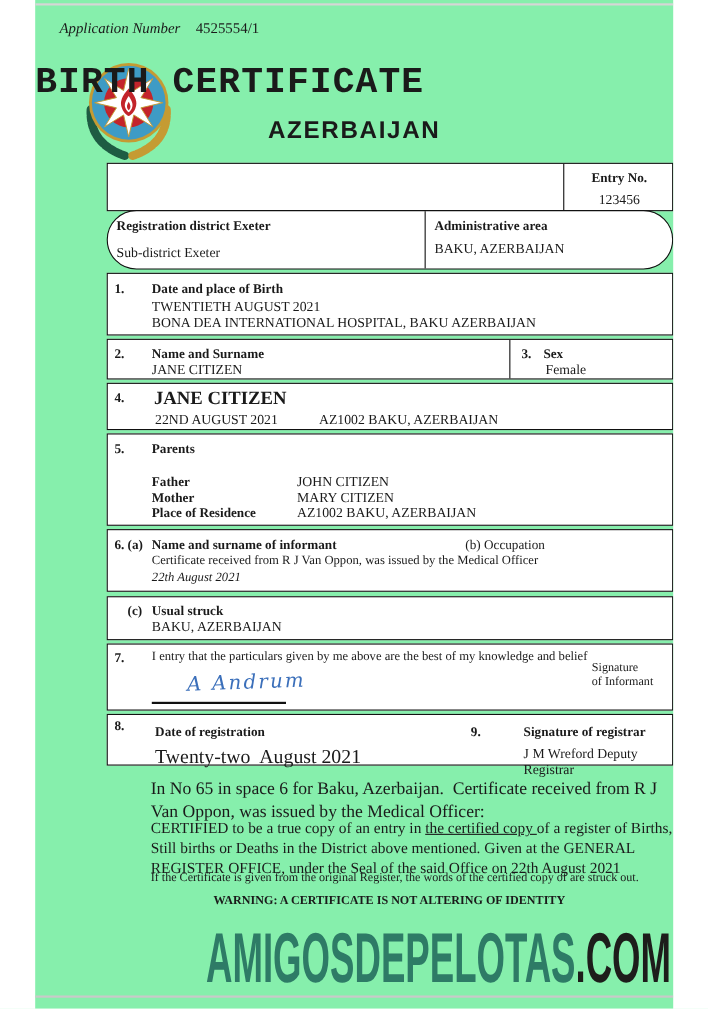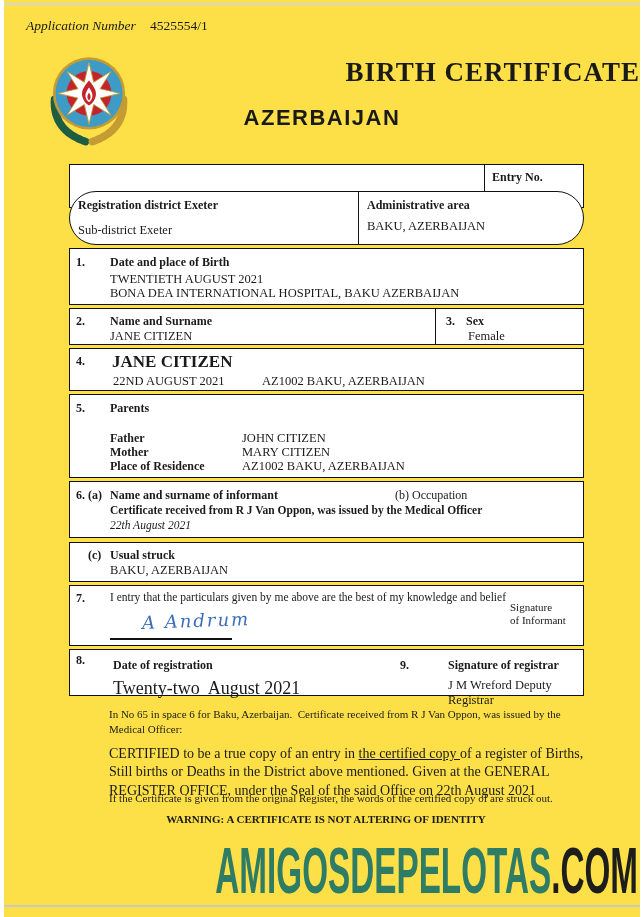--- a/index.html
+++ b/index.html
@@ -1,46 +1,46 @@
 <!DOCTYPE html>
 <html><head>
 <meta charset="utf-8">
 <style>
   * { margin:0; padding:0; box-sizing:border-box; }
   html,body { background:#fff; }
   .page {
-    position:relative; width:636px; height:917px; margin:0 auto;
-    background:#fde047; overflow:hidden;
+    position:relative; width:580px; height:917px; margin:0 auto;
+    background:#86efac; overflow:hidden;
     font-family:"Liberation Serif", serif; color:#1a1a1a;
   }
   .edge-line { position:absolute; left:0; right:0; height:2px; background:#d6d6d6; }
   .top-edge { top:3px; }
   .bottom-edge { top:905px; background:#c9c9c9; }
 
   .app-number { position:absolute; left:22px; top:18px; font-size:13.5px; }
   .app-number .lbl { font-style:italic; }
   .app-number .val { margin-left:14px; }
 
   .emblem { position:absolute; left:42px; top:54px; width:86px; height:96px; }
 
-  .doc-title { position:absolute; left:0; right:0; top:57px; text-align:right;
-    font-size:27px; font-weight:bold; letter-spacing:1px; }
+  .doc-title { position:absolute; left:0; right:0; top:57px; text-align:left;
+    font-size:33px; font-weight:bold; letter-spacing:1px;font-family:Liberation Mono, monospace; }
   .doc-subtitle { position:absolute; left:0; right:0; top:105px; text-align:center;
     font-family:"Liberation Sans", sans-serif; font-size:22px; font-weight:bold; letter-spacing:1.5px; }
 
   .cert-table { position:absolute; left:65px; top:148px; width:515px; }
   .box { position:absolute; left:0; width:515px; border:1px solid #111; background:#fff; }
   .cell-r { position:absolute; top:0; bottom:0; border-left:1px solid #111; }
   .b  { font-weight:bold; }
   .fs12 { font-size:12px; }
   .num { position:absolute; font-weight:bold; font-size:12px; }
   .abs { position:absolute; }
   .pre { white-space:pre-wrap; }
 
-  .box-a { top:16px; height:44px; }
+  .box-a { top:0; height:44px;text-align:center; }
   .box-b { top:43px; height:54px;border-radius:27px; }
   .box-c { top:100px; height:57px; }
   .box-d { top:160px; height:37px; }
   .box-e { top:200px; height:43px; }
   .box-f { top:246px; height:84px; }
   .box-g { top:333px; height:57px; }
   .box-h { top:394px; height:40px; }
   .box-i { top:437px; height:61px; }
   .box-j { top:501px; height:47px; }
 
@@ -147,21 +147,21 @@
       <span class="abs b fs12" style="left:40px; top:50px;">Mother</span>
       <span class="abs" style="left:172px; top:50px; font-size:12.5px;">MARY CITIZEN</span>
       <span class="abs b fs12" style="left:40px; top:64px;">Place of Residence</span>
       <span class="abs" style="left:172px; top:64px; font-size:12.5px;">AZ1002 BAKU, AZERBAIJAN</span>
     </div>
 
     <div class="box box-g">
       <span class="num" style="left:6px; top:6px;">6. (a)</span>
       <span class="abs b fs12" style="left:40px; top:6px;">Name and surname of informant</span>
       <span class="abs fs12" style="left:325px; top:6px;">(b) Occupation</span>
-      <span class="abs" style="left:40px; top:22px; font-size:11.5px;font-weight:bold;">Certificate received from R J Van Oppon, was issued by the Medical Officer</span>
+      <span class="abs" style="left:40px; top:22px; font-size:11.5px;">Certificate received from R J Van Oppon, was issued by the Medical Officer</span>
       <span class="abs" style="left:40px; top:37px; font-size:11.5px;font-style:italic;">22th August 2021</span>
     </div>
 
     <div class="box box-h">
       <span class="num" style="left:18px; top:5px;">(c)</span>
       <span class="abs b fs12" style="left:40px; top:5px;">Usual struck</span>
       <span class="abs" style="left:40px; top:20px; font-size:12.5px;">BAKU, AZERBAIJAN</span>
     </div>
 
     <div class="box box-i">
@@ -176,21 +176,21 @@
     <div class="box box-j">
       <span class="num" style="left:6px; top:3px;">8.</span>
       <span class="abs b fs12" style="left:43px; top:8px;">Date of registration</span>
       <span class="abs pre" style="left:43px; top:28px; font-size:18px;">Twenty-two  August 2021</span>
       <span class="num" style="left:330px; top:8px;">9.</span>
       <span class="abs b fs12" style="left:378px; top:8px;">Signature of registrar</span>
       <span class="abs" style="left:378px; top:28px; font-size:12.5px;">J M Wreford Deputy Registrar</span>
     </div>
   </div>
 
-  <div class="para pre" style="left:105px; top:707px; width:475px; font-size:11px;">In No 65 in space 6 for Baku, Azerbaijan.  Certificate received from R J Van Oppon, was issued by the Medical Officer:</div>
+  <div class="para pre" style="left:105px; top:707px; width:475px; font-size:16px;">In No 65 in space 6 for Baku, Azerbaijan.  Certificate received from R J Van Oppon, was issued by the Medical Officer:</div>
 
   <div class="para" style="left:105px; top:745px; width:478px; font-size:14px;">
     <span>CERTIFIED to be a true copy of an entry in </span><span class="underl">the certified copy </span><span>of a register of Births, Still births or Deaths in the District above mentioned. Given at the GENERAL REGISTER OFFICE, under the Seal of the said Office on 22th August 2021</span>
   </div>
 
   <div class="para" style="left:105px; top:791px; width:478px; font-size:11px;">If the Certificate is given from the original Register, the words of the certified copy of are struck out.</div>
 
   <div class="caution">
     <div class="b">WARNING: A CERTIFICATE IS NOT ALTERING OF IDENTITY</div>
   </div>

